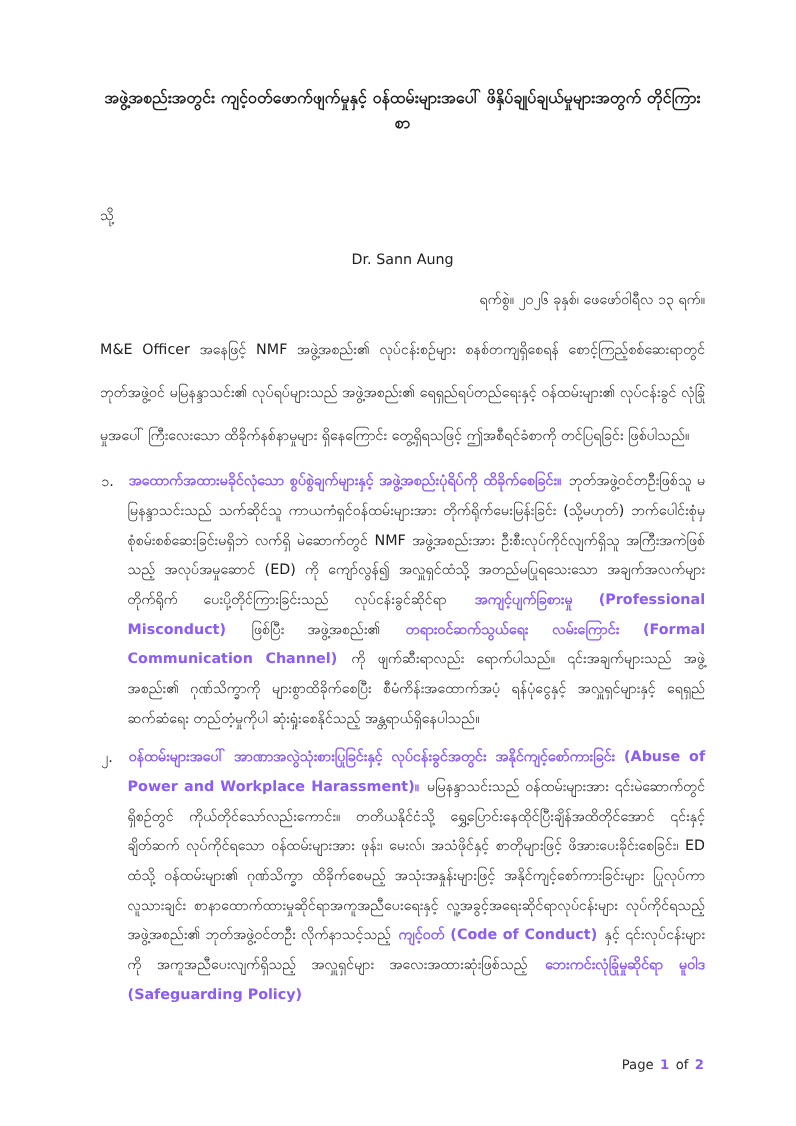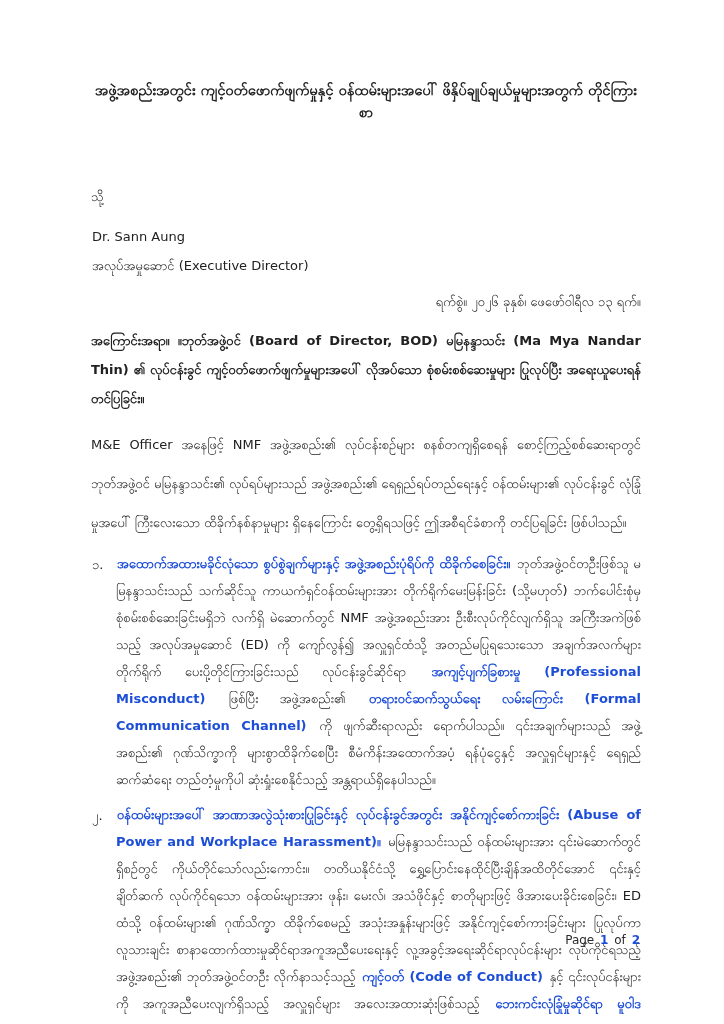--- a/index.html
+++ b/index.html
@@ -20,21 +20,21 @@
     text-align: center;
     font-weight: bold;
     font-size: 14.5px;
     line-height: 22px;
     letter-spacing: 0.1px;
   }
   .salutation {
     margin-top: 60px;
     line-height: 28px;
   }
-  .recipient { margin-top: 12px; }
+  .recipient { margin-top: 12px; text-align: center; }
   .recipient div { line-height: 28px; }
   .date-line {
     margin-top: 8px;
     text-align: right;
     line-height: 28px;
   }
   .subject {
     margin-top: 10px;
     font-weight: bold;
     text-align: justify;
@@ -56,48 +56,46 @@
     margin-top: 8px;
     padding-left: 25px;
     text-align: justify;
     line-height: 27px;
   }
   .finding-item .num {
     position: absolute;
     left: 0;
     top: 0;
   }
-  b { font-weight: bold; color: #1d4ed8; }
+  b { font-weight: bold; color: #8b5cf6; }
   .page-footer {
     position: absolute;
     right: 84px;
-    top: 928px;
+    top: 956px;
     font-size: 12px;
     line-height: 18px;
     color: #2b2b2b;
     white-space: pre;
   }
 </style>
 </head>
 <body>
 
 <div class="page">
 
   <div class="doc-title">အဖွဲ့အစည်းအတွင်း ကျင့်ဝတ်ဖောက်ဖျက်မှုနှင့် ဝန်ထမ်းများအပေါ် ဖိနှိပ်ချုပ်ချယ်မှုများအတွက် တိုင်ကြားစာ</div>
 
   <div class="salutation">သို့</div>
 
   <div class="recipient">
     <div>Dr. Sann Aung</div>
-    <div>အလုပ်အမှုဆောင် (Executive Director)</div>
   </div>
 
   <div class="date-line">ရက်စွဲ။ ၂၀၂၆ ခုနှစ်၊ ဖေဖော်ဝါရီလ ၁၃ ရက်။</div>
 
-  <p class="subject">အကြောင်းအရာ။ ။ဘုတ်အဖွဲ့ဝင် (Board of Director, BOD) မမြနန္ဒာသင်း (Ma Mya Nandar Thin) ၏ လုပ်ငန်းခွင် ကျင့်ဝတ်ဖောက်ဖျက်မှုများအပေါ် လိုအပ်သော စုံစမ်းစစ်ဆေးမှုများ ပြုလုပ်ပြီး အရေးယူပေးရန် တင်ပြခြင်း။</p>
 
   <p class="body-par">M&amp;E Officer အနေဖြင့် NMF အဖွဲ့အစည်း၏ လုပ်ငန်းစဉ်များ စနစ်တကျရှိစေရန် စောင့်ကြည့်စစ်ဆေးရာတွင် ဘုတ်အဖွဲ့ဝင် မမြနန္ဒာသင်း၏ လုပ်ရပ်များသည် အဖွဲ့အစည်း၏ ရေရှည်ရပ်တည်ရေးနှင့် ဝန်ထမ်းများ၏ လုပ်ငန်းခွင် လုံခြုံမှုအပေါ် ကြီးလေးသော ထိခိုက်နစ်နာမှုများ ရှိနေကြောင်း တွေ့ရှိရသဖြင့် ဤအစီရင်ခံစာကို တင်ပြရခြင်း ဖြစ်ပါသည်။</p>
 
 
   <div class="finding-item">
     <span class="num">၁.</span><b>အထောက်အထားမခိုင်လုံသော စွပ်စွဲချက်များနှင့် အဖွဲ့အစည်းပုံရိပ်ကို ထိခိုက်စေခြင်း။</b><span> ဘုတ်အဖွဲ့ဝင်တဦးဖြစ်သူ မမြနန္ဒာသင်းသည် သက်ဆိုင်သူ ကာယကံရှင်ဝန်ထမ်းများအား တိုက်ရိုက်မေးမြန်းခြင်း (သို့မဟုတ်) ဘက်ပေါင်းစုံမှ စုံစမ်းစစ်ဆေးခြင်းမရှိဘဲ လက်ရှိ မဲဆောက်တွင် NMF အဖွဲ့အစည်းအား ဦးစီးလုပ်ကိုင်လျက်ရှိသူ အကြီးအကဲဖြစ်သည့် အလုပ်အမှုဆောင် (ED) ကို ကျော်လွန်၍ အလှူရှင်ထံသို့ အတည်မပြုရသေးသော အချက်အလက်များ တိုက်ရိုက် ပေးပို့တိုင်ကြားခြင်းသည် လုပ်ငန်းခွင်ဆိုင်ရာ </span><b>အကျင့်ပျက်ခြစားမှု (Professional Misconduct)</b><span> ဖြစ်ပြီး အဖွဲ့အစည်း၏ </span><b>တရားဝင်ဆက်သွယ်ရေး လမ်းကြောင်း (Formal Communication Channel)</b><span> ကို ဖျက်ဆီးရာလည်း ရောက်ပါသည်။ ၎င်းအချက်များသည် အဖွဲ့အစည်း၏ ဂုဏ်သိက္ခာကို များစွာထိခိုက်စေပြီး စီမံကိန်းအထောက်အပံ့ ရန်ပုံငွေနှင့် အလှူရှင်များနှင့် ရေရှည်ဆက်ဆံရေး တည်တံ့မှုကိုပါ ဆုံးရှုံးစေနိုင်သည့် အန္တရာယ်ရှိနေပါသည်။</span>
   </div>
 
   <div class="finding-item">
     <span class="num">၂.</span><b>ဝန်ထမ်းများအပေါ် အာဏာအလွဲသုံးစားပြုခြင်းနှင့် လုပ်ငန်းခွင်အတွင်း အနိုင်ကျင့်စော်ကားခြင်း (Abuse of Power and Workplace Harassment)။</b><span> မမြနန္ဒာသင်းသည် ဝန်ထမ်းများအား ၎င်းမဲဆောက်တွင် ရှိစဉ်တွင် ကိုယ်တိုင်သော်လည်းကောင်း။ တတိယနိုင်ငံသို့ ရွှေ့ပြောင်းနေထိုင်ပြီးချိန်အထိတိုင်အောင် ၎င်းနှင့် ချိတ်ဆက် လုပ်ကိုင်ရသော ဝန်ထမ်းများအား ဖုန်း၊ မေးလ်၊ အသံဖိုင်နှင့် စာတိုများဖြင့် ဖိအားပေးခိုင်းစေခြင်း၊ ED ထံသို့ ဝန်ထမ်းများ၏ ဂုဏ်သိက္ခာ ထိခိုက်စေမည့် အသုံးအနှုန်းများဖြင့် အနိုင်ကျင့်စော်ကားခြင်းများ ပြုလုပ်ကာ လူသားချင်း စာနာထောက်ထားမှုဆိုင်ရာအကူအညီပေးရေးနှင့် လူ့အခွင့်အရေးဆိုင်ရာလုပ်ငန်းများ လုပ်ကိုင်ရသည့် အဖွဲ့အစည်း၏ ဘုတ်အဖွဲ့ဝင်တဦး လိုက်နာသင့်သည့် </span><b>ကျင့်ဝတ် (Code of Conduct)</b><span> နှင့် ၎င်းလုပ်ငန်းများကို အကူအညီပေးလျက်ရှိသည့် အလှူရှင်များ အလေးအထားဆုံးဖြစ်သည့် </span><b>ဘေးကင်းလုံခြုံမှုဆိုင်ရာ မူဝါဒ (Safeguarding Policy)</b>

